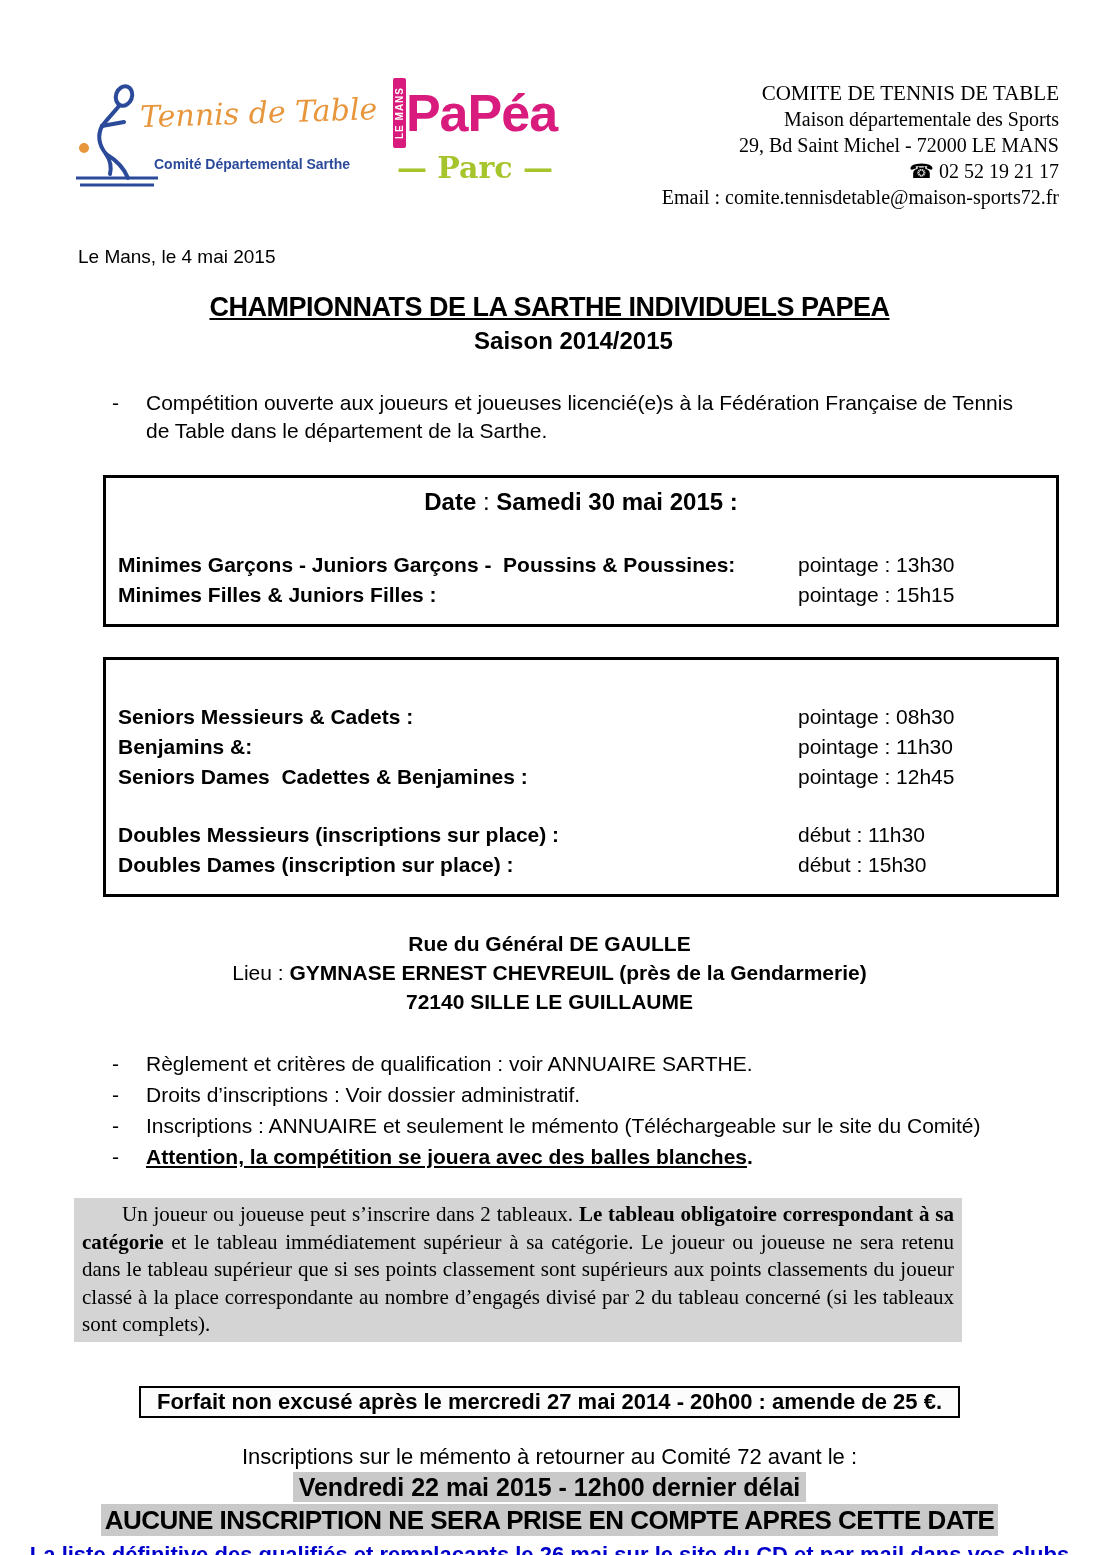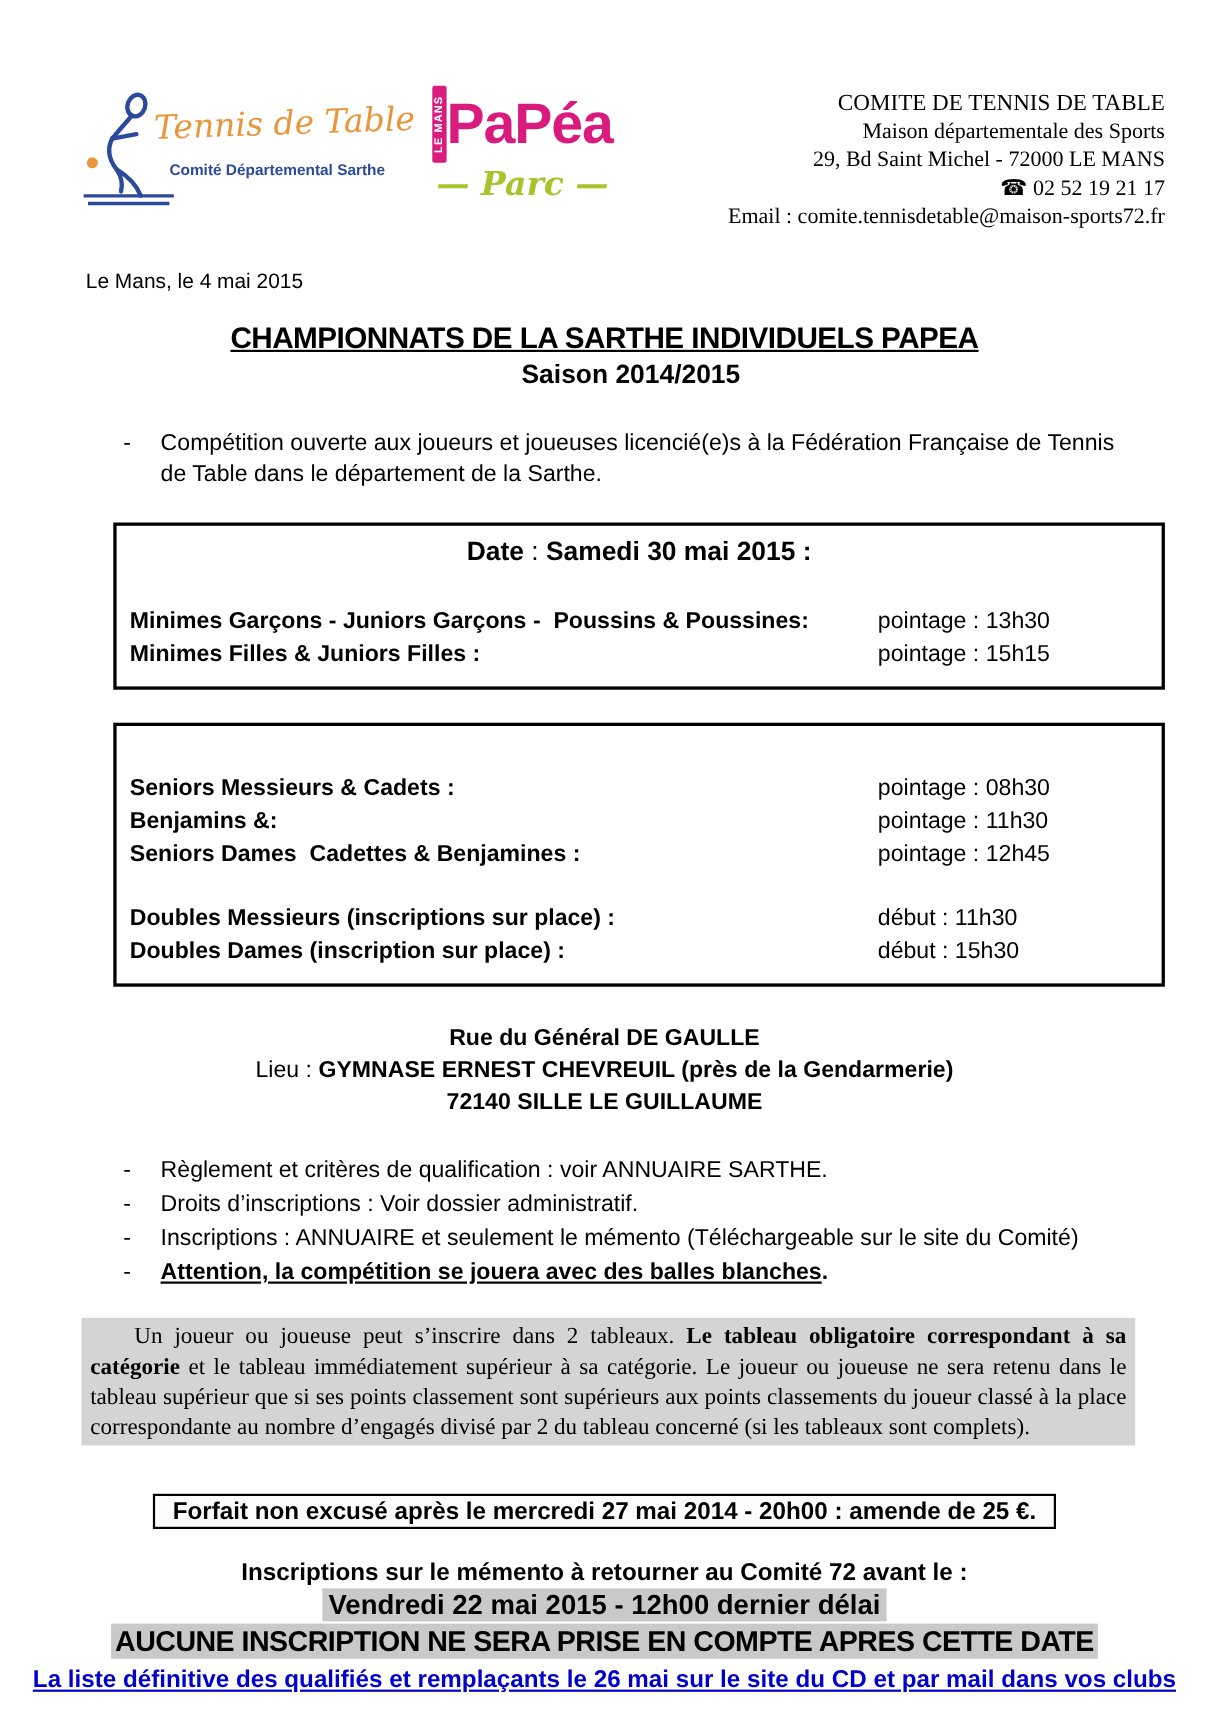--- a/index.html
+++ b/index.html
@@ -12,37 +12,37 @@
   
   .header{display:flex;align-items:flex-start;padding:78px 40px 0 72px;}
   .logo-tt{width:255px;position:relative;height:115px;flex:none;}
   .logo-tt svg{position:absolute;left:0;top:0;}
   .logo-tt .script{
     position:absolute;left:68px;top:18px;width:190px;
     font-family:"DejaVu Serif", serif;font-style:italic;
     font-size:30px;color:#e8963c;white-space:nowrap;transform:rotate(-2deg);
   }
   .logo-tt .sub{
-    position:absolute;left:82px;top:68px;width:175px;
+    position:absolute;left:82px;top:78px;width:175px;
     font-size:14px;font-weight:bold;color:#2b4a9a;white-space:nowrap;
   }
   .logo-papea{margin-left:48px;flex:none;width:200px;text-align:center;}
   .papea-top{display:flex;align-items:stretch;justify-content:center;}
   .papea-vert{
     background:#d81b7c;color:#fff;font-size:10px;font-weight:bold;
     writing-mode:vertical-rl;transform:rotate(180deg);
     display:flex;align-items:center;justify-content:center;
     padding:2px 1px;letter-spacing:1px;border-radius:2px;
   }
   .papea-main{
     font-size:52px;font-weight:bold;color:#d81b7c;line-height:70px;
     letter-spacing:-1px;
   }
   .papea-sub{
-    font-family:"DejaVu Serif", serif;font-style:italic;font-weight:bold;
+    font-family:"DejaVu Serif", serif;font-weight:bold;
     font-size:30px;color:#a6c42c;margin-top:2px;
   }
   .address{flex:1;text-align:right;font-family:Liberation Serif, serif;font-size:20px;line-height:26px;padding-top:2px;}
   .address .l1{font-size:21px;}
 
   
   .dateline{margin:36px 0 0 78px;font-size:19px;}
   .title-block{text-align:center;margin-top:24px;}
   .doc-title{font-size:27px;font-weight:bold;text-decoration:underline;letter-spacing:-0.5px;}
   .doc-subtitle{font-size:24px;font-weight:bold;margin-top:4px;padding-left:48px;}
@@ -66,35 +66,35 @@
   .venue{ text-align:center;margin-top:32px;font-size:21px;line-height:29px;font-weight:bold;}
   .venue .normal{font-weight:normal;}
 
   .rules{margin:32px 60px 0 112px;font-size:21px;line-height:31px;}
   .rule{display:flex;}
   .rule .txt{white-space:pre-wrap;}
   .rule .warn{font-weight:bold;text-decoration:underline;}
   .rule .warn-suffix{font-weight:bold;}
 
   .info-para{
-    margin:26px 0 0 74px;width:958px;background:#d4d4d4;
+    margin:26px 0 0 74px;width:888px;background:#d4d4d4;
     font-family:"Liberation Serif", serif;font-size:21px;line-height:27.5px;
     text-align:justify;padding:3px 8px;box-sizing:border-box;
   }
   .info-para .indent{display:inline-block;width:40px;}
   .info-para .b{font-weight:bold;}
 
   .forfeit-wrap{text-align:center;margin-top:44px;}
   .forfeit{
     display:inline-block;border:2px solid #000;background:#fcfcfc;
     font-size:22px;font-weight:bold;padding:1px 16px;
   }
 
   .reg{ text-align:center;}
-  .reg-line1{margin-top:26px;font-size:22px;font-weight:bold;}
+  .reg-line1{margin-top:26px;font-size:22px;font-weight:normal;}
   .reg-deadline{margin-top:3px;font-size:25px;font-weight:bold;}
   .reg-deadline .hl{background:#c9c9c9;padding:1px 6px;}
   .reg-warning{margin-top:3px;font-size:26px;font-weight:bold;letter-spacing:-0.5px;}
   .reg-warning .hl{background:#c9c9c9;padding:1px 4px;}
   .reg-link{
     margin-top:6px;font-size:22px;font-weight:bold;color:#0000cc;
     text-decoration:underline;cursor:pointer;
   }
 </style>
 </head>

